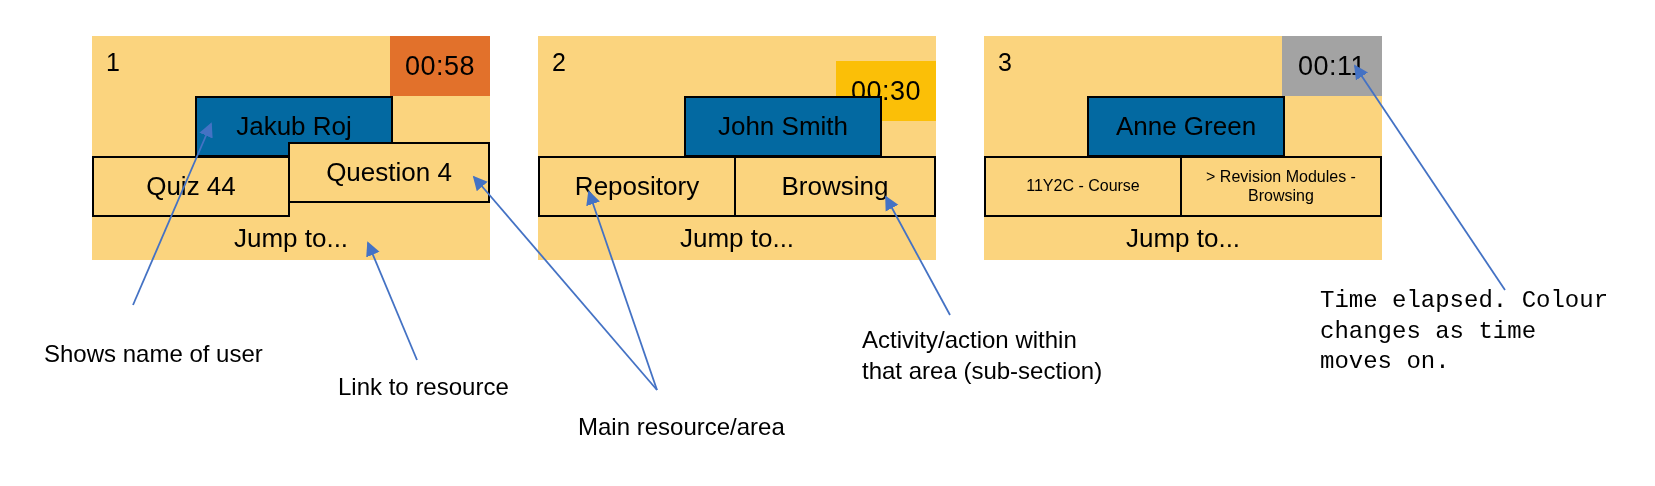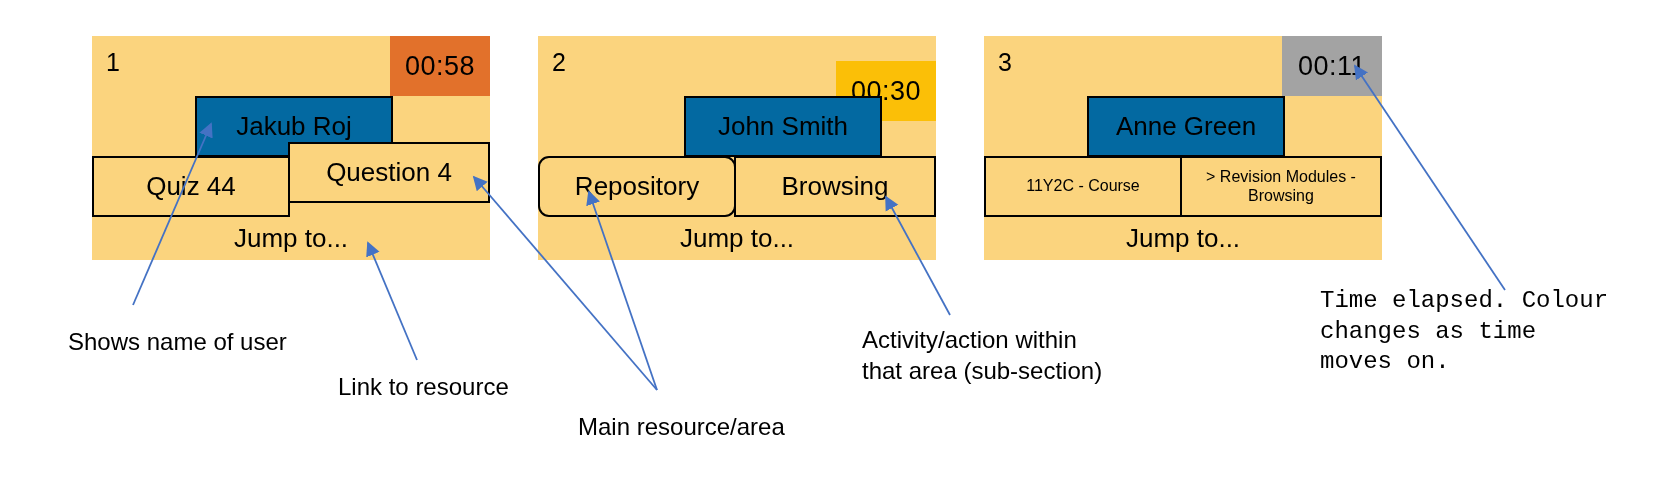--- a/index.html
+++ b/index.html
@@ -64,21 +64,21 @@
     <div class="rowbox" style="left:0px;top:120px;width:198px;height:61px;">Quiz 44</div>
     <div class="rowbox" style="left:196px;top:106px;width:202px;height:61px;">Question 4</div>
     <div class="jump" style="top:181px;width:398px;height:43px;">Jump to...</div>
   </div>
 
   <div class="card" id="card-2" style="left:538px;top:36px;width:398px;height:224px;">
     <div class="bg" style="background: rgb(251, 212, 126);"></div>
     <div class="index">2</div>
     <div class="timer" id="timer-2" style="background: rgb(251, 191, 7); margin-top: 25px;">00:30</div>
     <div class="namebox" style="left:103px;top:60px;width:198px;height:61px;margin-left:43px;">John Smith</div>
-    <div class="rowbox" style="left:0px;top:120px;width:198px;height:61px;border-radius:11px;">Repository</div>
+    <div class="rowbox" style="left:0px;top:120px;width:198px;height:61px;">Repository</div>
     <div class="rowbox" style="left:196px;top:120px;width:202px;height:61px;">Browsing</div>
     <div class="jump" style="top:181px;width:398px;height:43px;">Jump to...</div>
   </div>
 
   <div class="card" id="card-3" style="left:984px;top:36px;width:398px;height:224px;">
     <div class="bg" style="background: rgb(251, 212, 126);"></div>
     <div class="index">3</div>
     <div class="timer" id="timer-3" style="background: #a3a3a3;">00:11</div>
     <div class="namebox" style="left:103px;top:60px;width:198px;height:61px;">Anne Green</div>
     <div class="rowbox small" style="left:0px;top:120px;width:198px;height:61px;">11Y2C - Course</div>
@@ -99,21 +99,21 @@
 
     <line x1="657" y1="390" x2="589" y2="192" stroke="#4472C4" stroke-width="1.8" marker-end="url(#ah)"></line>
 
     <line x1="657" y1="390" x2="474" y2="177" stroke="#4472C4" stroke-width="1.8" marker-end="url(#ah)"></line>
 
     <line x1="950" y1="315" x2="886" y2="197" stroke="#4472C4" stroke-width="1.8" marker-end="url(#ah)"></line>
 
     <line x1="1505" y1="290" x2="1355" y2="66" stroke="#4472C4" stroke-width="1.8" marker-end="url(#ah)"></line>
   </svg>
 
-  <div class="caption" style="left:44px;top:327px;margin-left:24px;">Shows name of user</div>
+  <div class="caption" style="left:44px;top:339px;">Shows name of user</div>
   <div class="caption" style="left:338px;top:372px;">Link to resource</div>
   <div class="caption" style="left:578px;top:412px;">Main resource/area</div>
   <div class="caption" style="left:862px;top:325px;">Activity/action within
 that area (sub-section)</div>
   <div class="caption" style="left:1320px;top:286px;font-family:Liberation Mono, monospace;">Time elapsed. Colour
 changes as time
 moves on.</div>
 
 </div>
 

